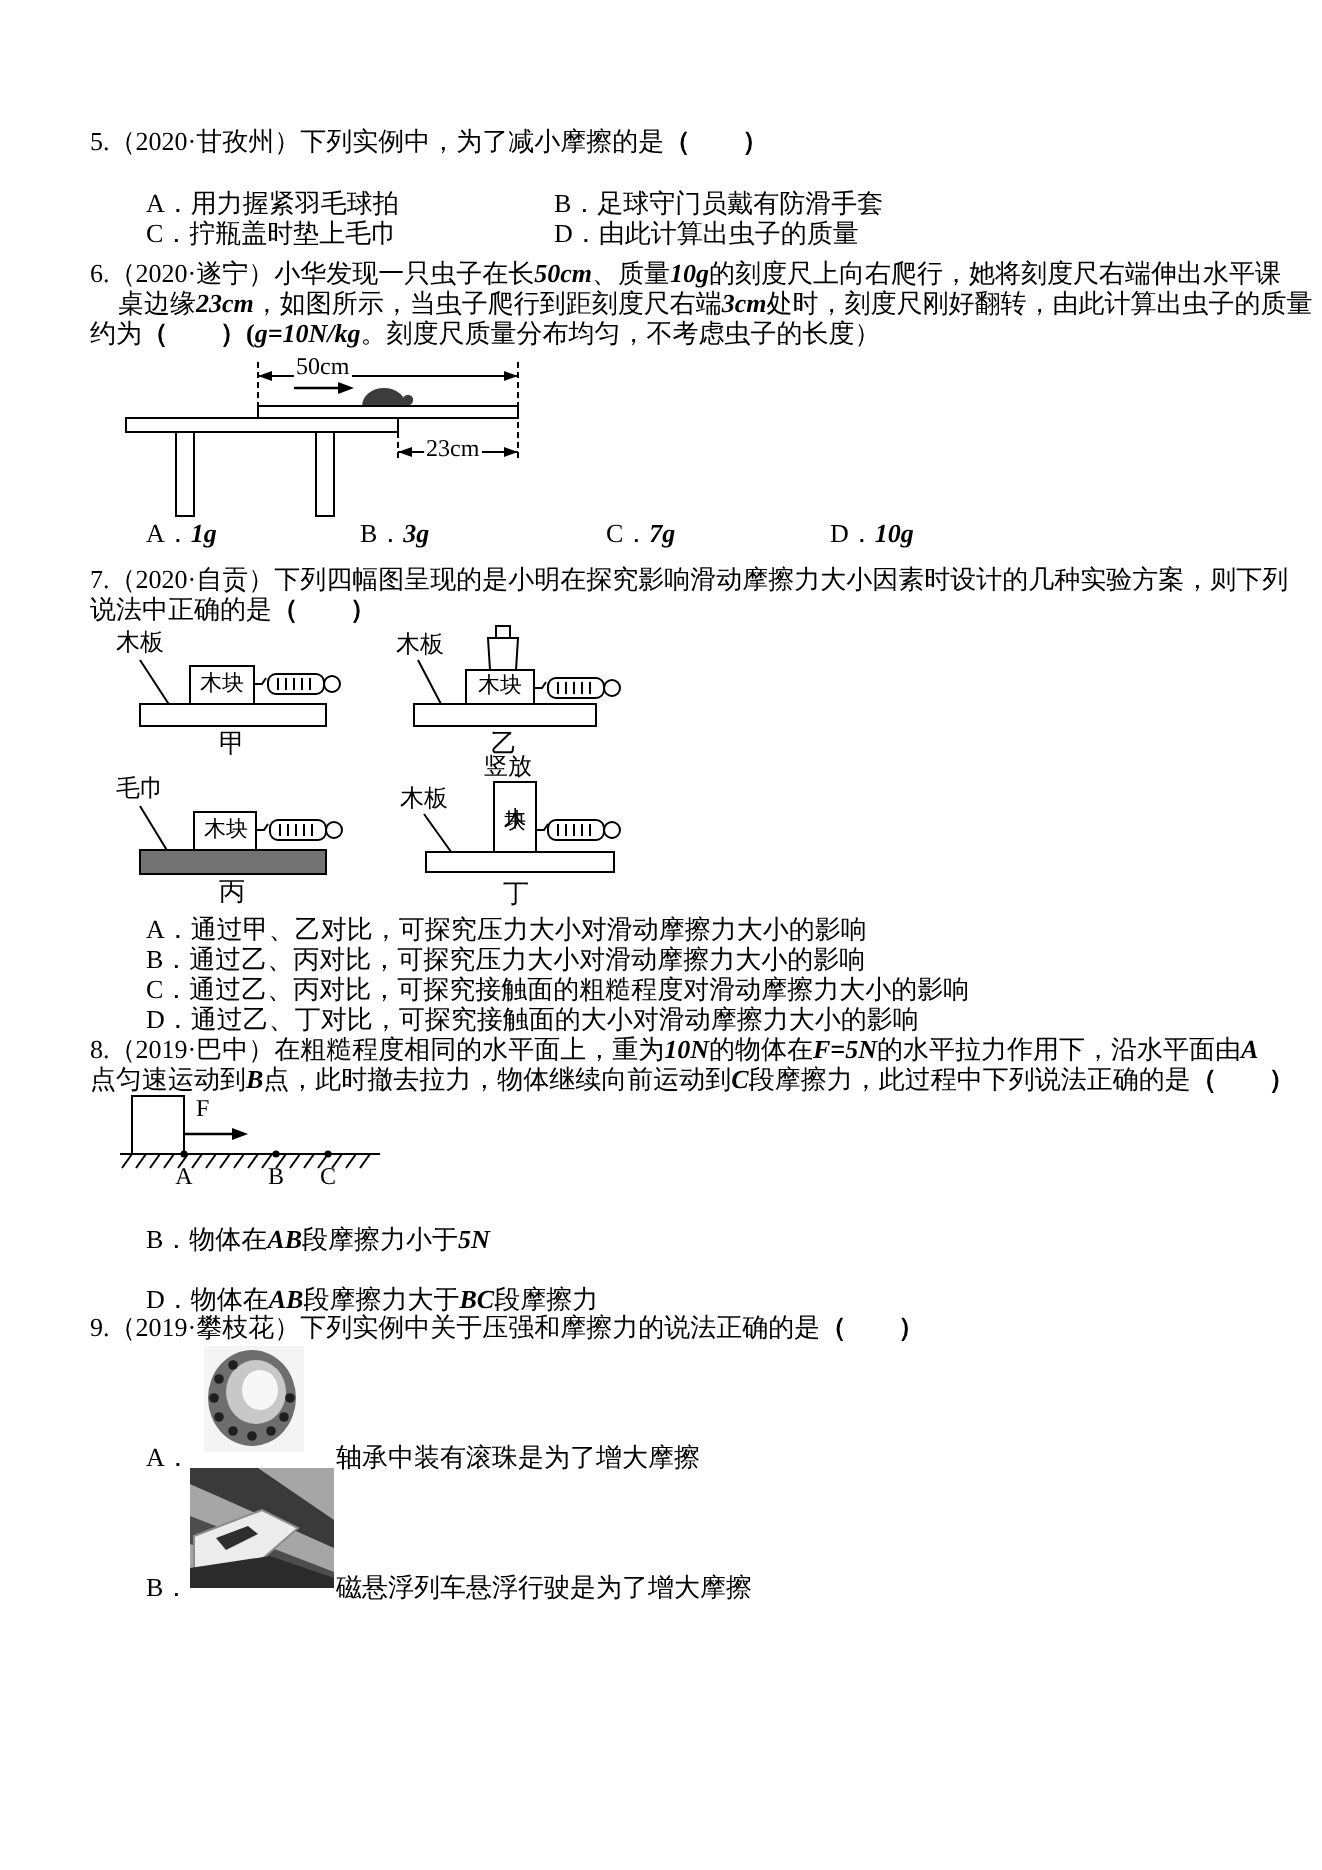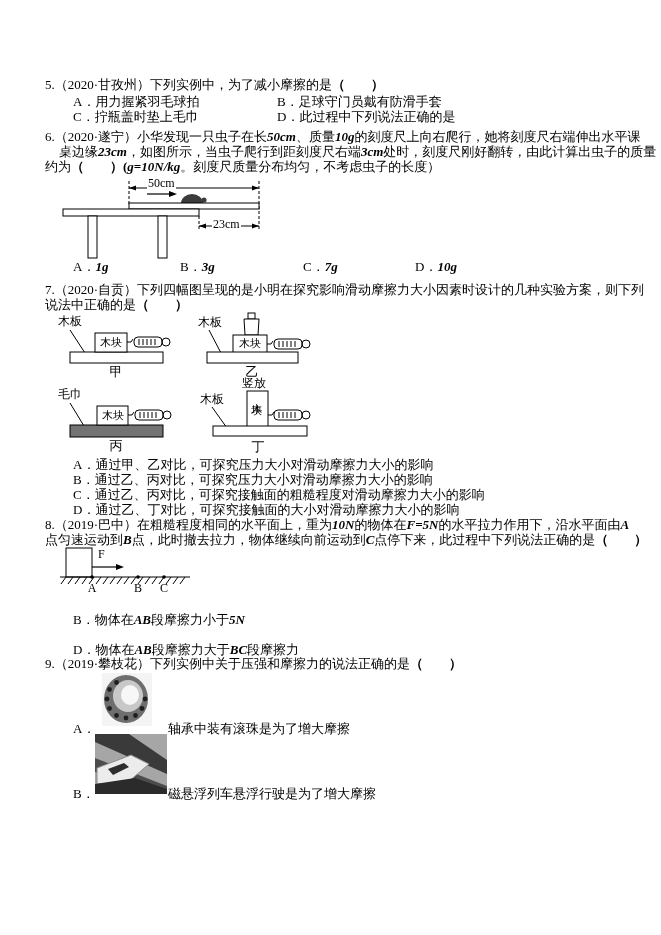--- a/index.html
+++ b/index.html
@@ -15,25 +15,25 @@
   .dimlabel{background:#ffffff;padding:0 1px;}
   .vert{writing-mode:vertical-rl;text-orientation:upright;letter-spacing:1px;}
   .center{text-align:center;}
   svg{display:block;}
 </style>
 </head>
 <body>
 
 <div class="page">
 
-  <div class="t" style="left:45px;top:78px;"><span>5.（2020·甘孜州）下列实例中，为了减小摩擦的是</span><span class="seg-b">（　　）</span></div>
+  <div class="t" style="left:45px;top:64px;"><span>5.（2020·甘孜州）下列实例中，为了减小摩擦的是</span><span class="seg-b">（　　）</span></div>
   <div class="t" style="left:73px;top:95px;">A．用力握紧羽毛球拍</div>
   <div class="t" style="left:277px;top:95px;">B．足球守门员戴有防滑手套</div>
   <div class="t" style="left:73px;top:110px;">C．拧瓶盖时垫上毛巾</div>
-  <div class="t" style="left:277px;top:110px;">D．此过程中下列说法正确的是</div>
+  <div class="t" style="left:277px;top:110px;">D．由此计算出虫子的质量</div>
 
   <div class="t" style="left:45px;top:130px;"><span>6.（2020·遂宁）小华发现一只虫子在长</span><span class="seg-bi">50cm</span><span>、质量</span><span class="seg-bi">10g</span><span>的刻度尺上向右爬行，她将刻度尺右端伸出水平课</span></div>
   <div class="t" style="left:59px;top:145px;"><span>桌边缘</span><span class="seg-bi">23cm</span><span>，如图所示，当虫子爬行到距刻度尺右端</span><span class="seg-bi">3cm</span><span>处时，刻度尺刚好翻转，由此计算出虫子的质量</span></div>
   <div class="t" style="left:45px;top:160px;"><span>约为</span><span class="seg-b">（　　）(</span><span class="seg-bi">g=10N/kg</span><span>。刻度尺质量分布均匀，不考虑虫子的长度）</span></div>
 
   <div class="panel" style="left:55px;top:176px;width:320px;height:86px;">
     <svg width="320" height="86" viewBox="0 0 320 86">
 
       <g stroke="#000" stroke-width="1">
         <line x1="74" y1="12" x2="204" y2="12"></line>
@@ -167,21 +167,21 @@
     <span class="t lbl11 vert" style="left:50px;top:18px;">木块</span>
     <span class="t center" style="left:48px;top:64px;width:20px;">丁</span>
   </div>
 
   <div class="t" style="left:73px;top:458px;">A．通过甲、乙对比，可探究压力大小对滑动摩擦力大小的影响</div>
   <div class="t" style="left:73px;top:473px;">B．通过乙、丙对比，可探究压力大小对滑动摩擦力大小的影响</div>
   <div class="t" style="left:73px;top:488px;">C．通过乙、丙对比，可探究接触面的粗糙程度对滑动摩擦力大小的影响</div>
   <div class="t" style="left:73px;top:503px;">D．通过乙、丁对比，可探究接触面的大小对滑动摩擦力大小的影响</div>
 
   <div class="t" style="left:45px;top:518px;"><span>8.（2019·巴中）在粗糙程度相同的水平面上，重为</span><span class="seg-bi">10N</span><span>的物体在</span><span class="seg-bi">F=5N</span><span>的水平拉力作用下，沿水平面由</span><span class="seg-bi">A</span></div>
-  <div class="t" style="left:45px;top:533px;"><span>点匀速运动到</span><span class="seg-bi">B</span><span>点，此时撤去拉力，物体继续向前运动到</span><span class="seg-bi">C</span><span>点停下来，此过程中下列说法正确的是</span><span class="seg-b">（　　）</span></div>
+  <div class="t" style="left:45px;top:533px;"><span>点匀速运动到</span><span class="seg-bi">B</span><span>点，此时撤去拉力，物体继续向前运动到</span><span class="seg-bi">C</span><span>段摩擦力，此过程中下列说法正确的是</span><span class="seg-b">（　　）</span></div>
 
   <div class="panel" style="left:58px;top:544px;width:200px;height:56px;">
     <svg width="200" height="56" viewBox="0 0 200 56">
       <rect x="8" y="4" width="26" height="29" fill="#fff" stroke="#000"></rect>
       <g>
         <line x1="34" y1="23" x2="60" y2="23" stroke="#000" stroke-width="1.2"></line>
         <polygon points="66,23 58,20 58,26" fill="#000"></polygon>
       </g>
       <g stroke="#000">
         <line x1="2" y1="33" x2="132" y2="33"></line>

